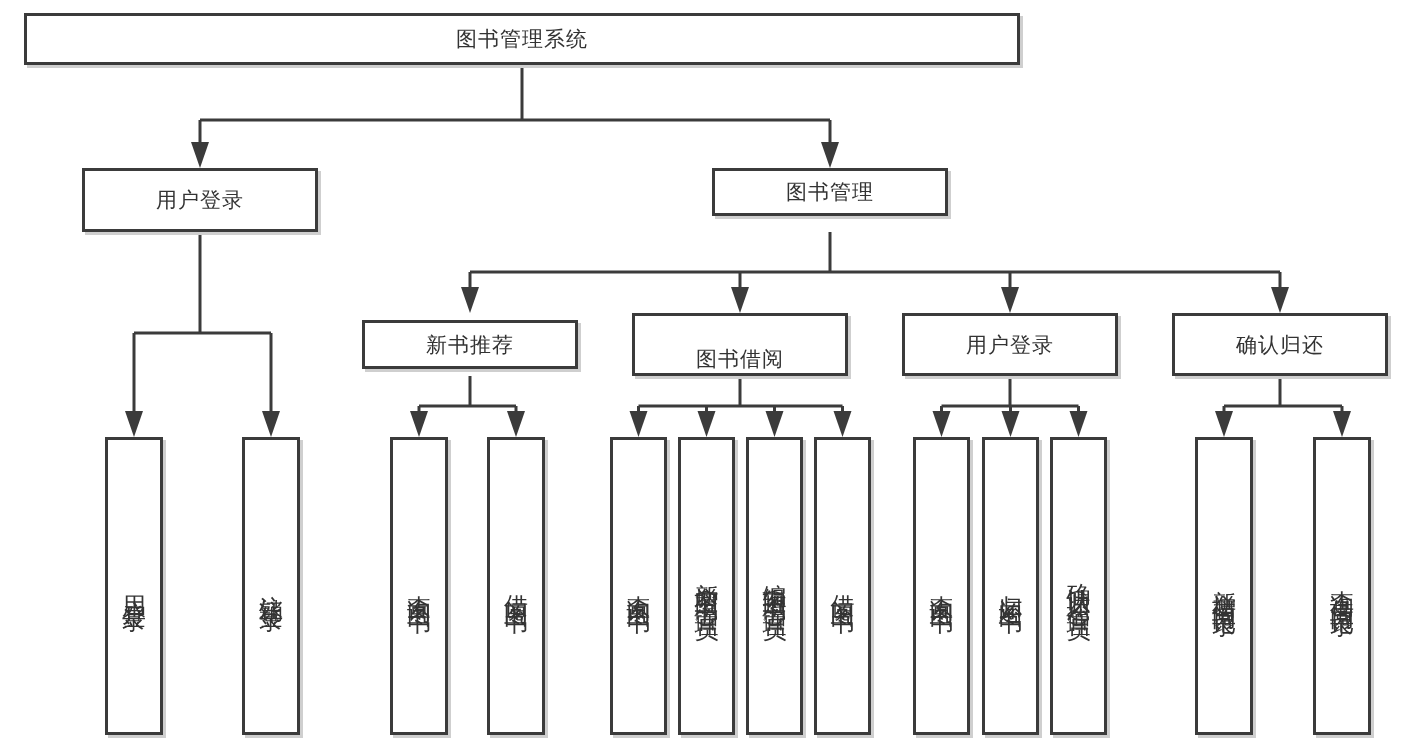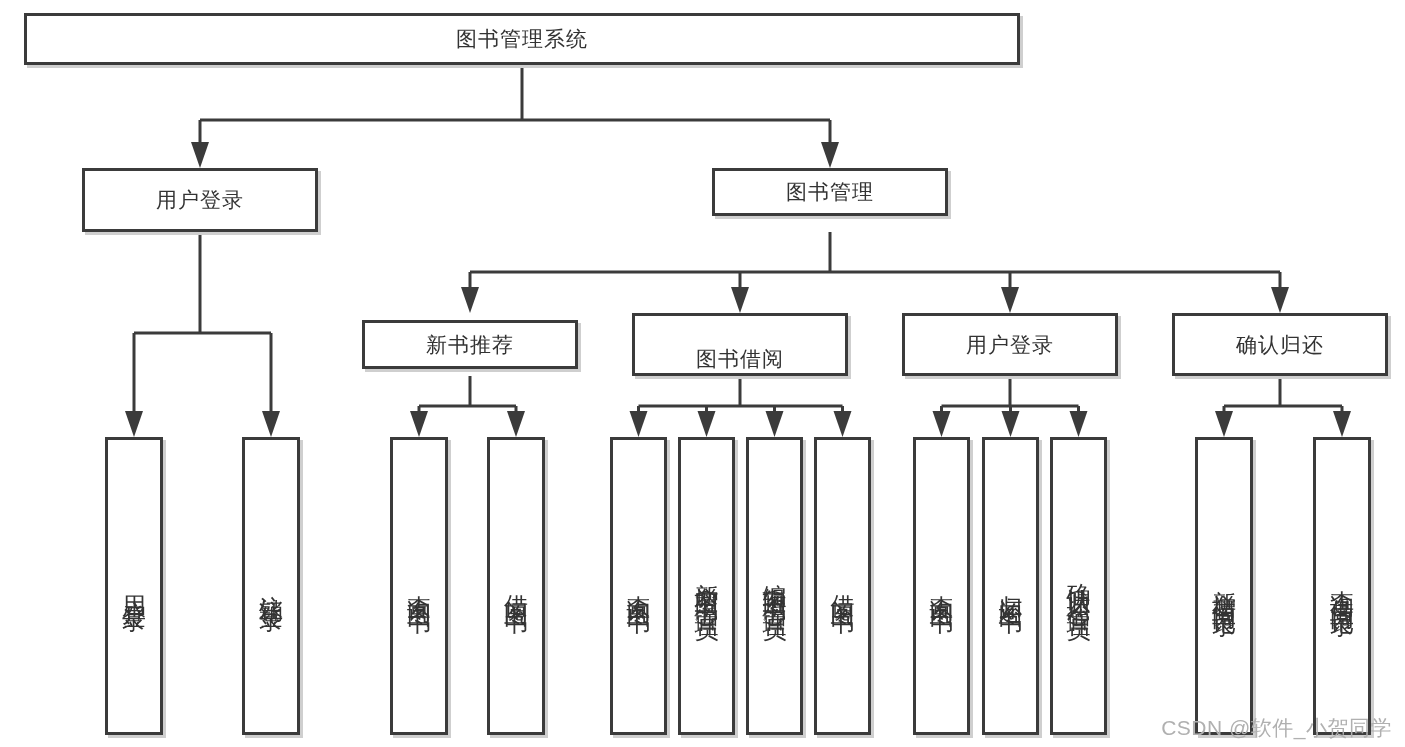--- a/index.html
+++ b/index.html
@@ -171,14 +171,13 @@
       <div class="node v" style="left: 1050px; top: 437px; width: 57px; height: 298px;">
         <span>确认归还（管理员）</span>
       </div>
       <div class="node v" style="left: 1195px; top: 437px; width: 58px; height: 298px;">
         <span>新增借阅记录</span>
       </div>
       <div class="node v" style="left: 1313px; top: 437px; width: 58px; height: 298px;">
         <span>查询借阅记录</span>
       </div>
     </div>
-  <div class="watermark">CSDN @软件_小贺同学</div>
 </div>
 
 </body></html>

